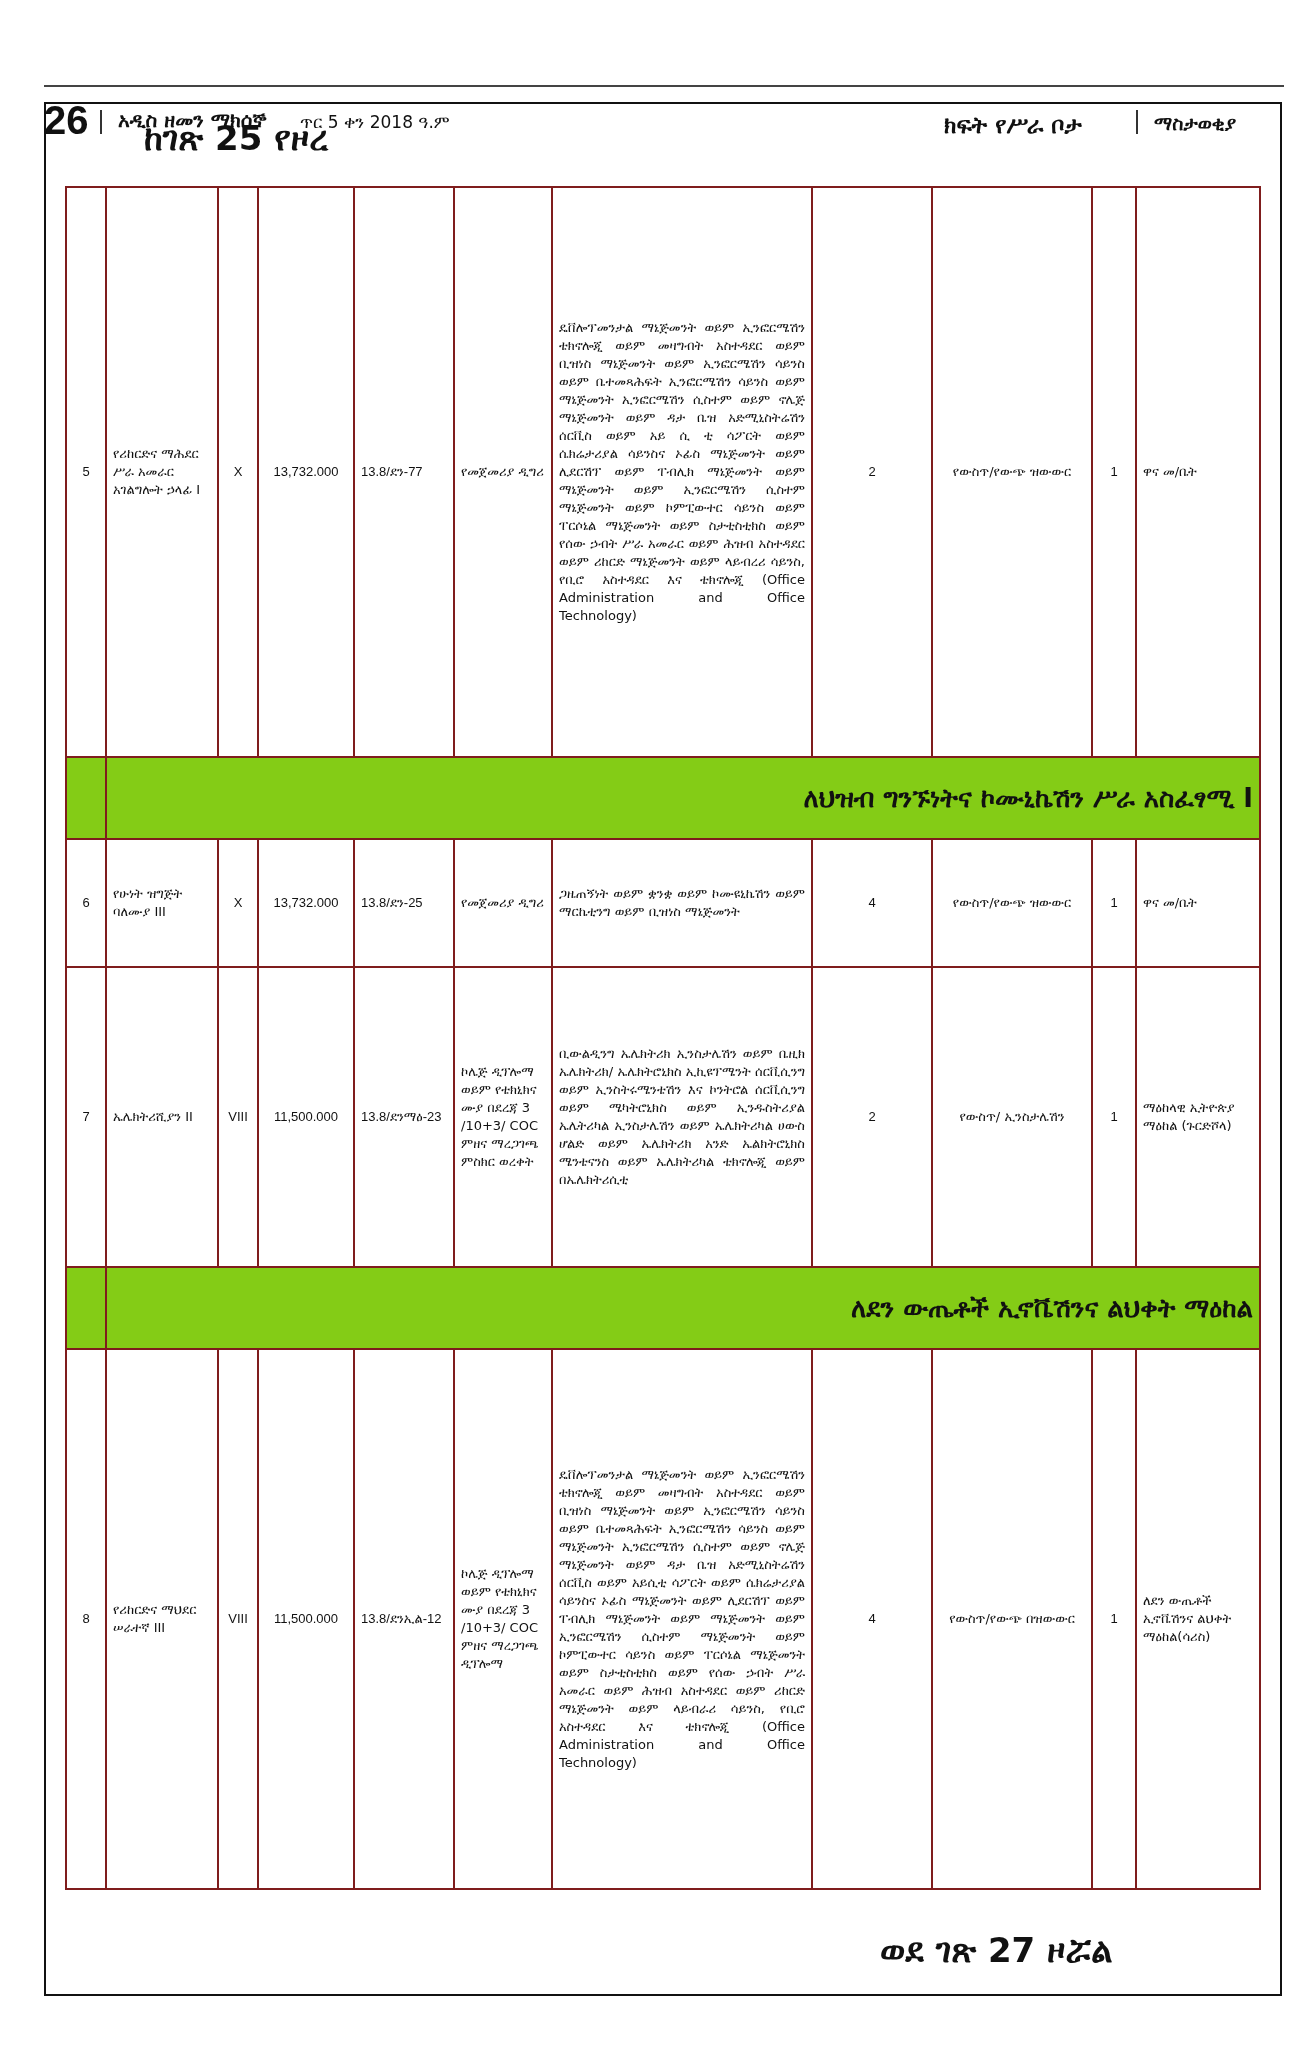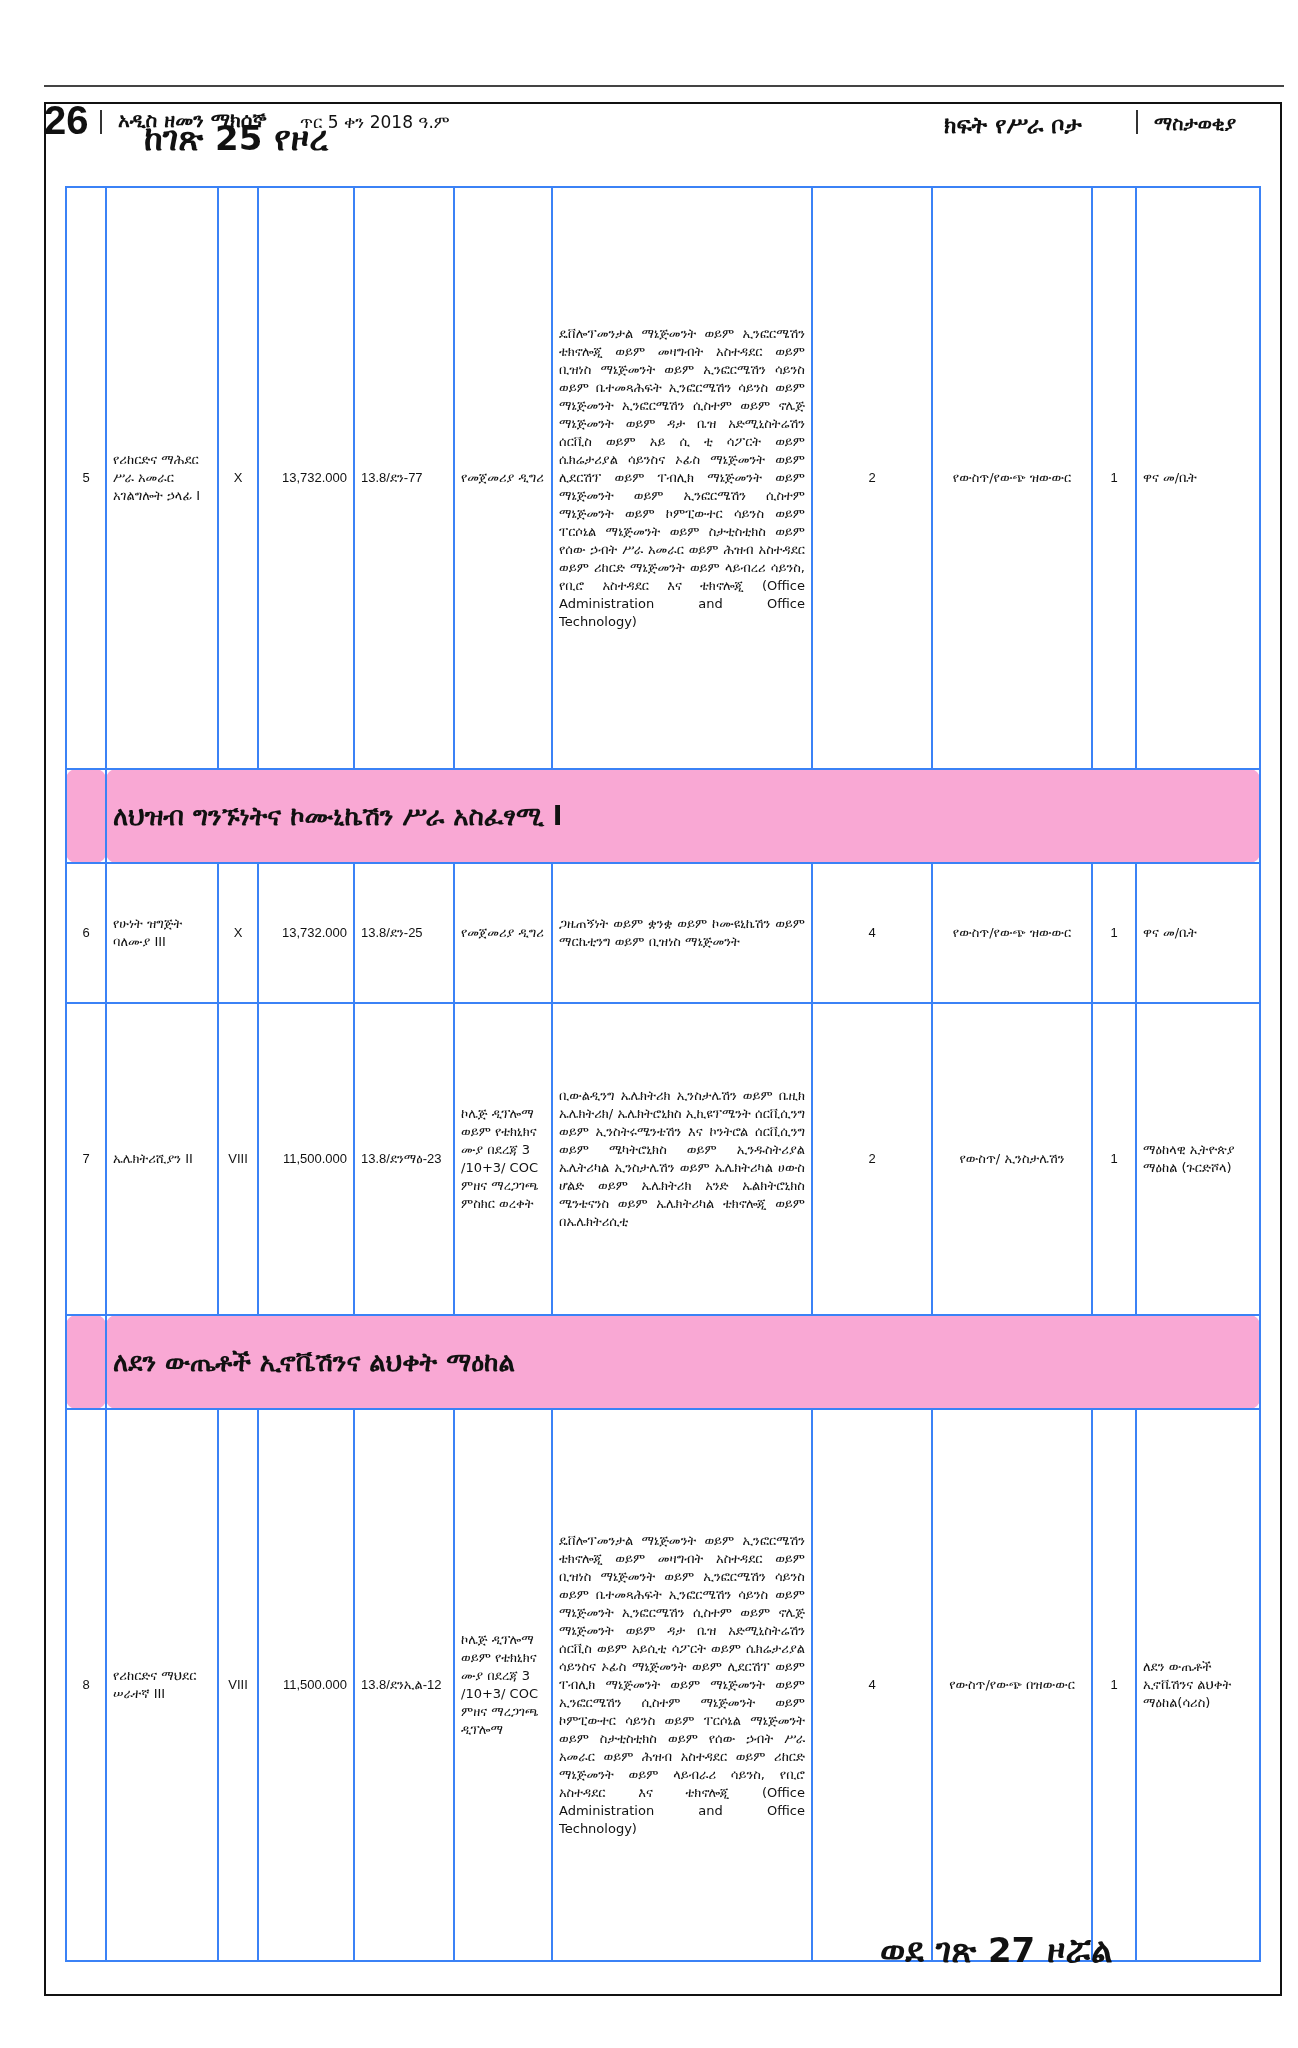--- a/index.html
+++ b/index.html
@@ -9,33 +9,33 @@
   .sep { position:absolute; top:14px; width:2px; height:24px; background:#333; }
   .paper-name { position:absolute; left:74px; top:12px; font-size:20px; font-weight:bold; letter-spacing:0px; }
   .date { position:absolute; left:256px; top:16px; font-size:17px; }
   .section { position:absolute; left:900px; top:16px; font-size:23px; font-weight:bold; }
   .category { position:absolute; left:1110px; top:16px; font-size:19px; font-weight:bold; }
   .head-rule { position:absolute; left:44px; top:85px; width:1240px; height:2px; background:#444; }
   .frame { position:absolute; left:44px; top:102px; width:1238px; height:1894px; border:2px solid #111; box-sizing:border-box; }
   .continued-from { position:absolute; left:144px; top:118px; font-size:34px; font-weight:bold; }
   .continued-to { position:absolute; left:880px; top:1930px; font-size:34px; font-weight:bold; }
   table.jobs { position:absolute; left:65px; top:186px; width:1174px; border-collapse:collapse; table-layout:fixed; }
-  table.jobs td { border:2px solid #3b82f6; vertical-align:middle; font-size:13px; line-height:18px; padding:10px 6px; }
+  table.jobs td { border:2px solid #7f1d1d; vertical-align:middle; font-size:13px; line-height:18px; padding:4px 6px; }
   td.c-no { width:26px; text-align:center; font-family:"Liberation Sans", sans-serif; font-size:14px; }
   td.c-title { width:98px; }
   td.c-grade { width:26px; text-align:center; font-family:"Liberation Sans", sans-serif; font-size:14px; }
-  td.c-salary { width:82px; text-align:right; font-family:"Liberation Sans", sans-serif; font-size:14px; }
+  td.c-salary { width:82px; text-align:center; font-family:"Liberation Sans", sans-serif; font-size:14px; }
   td.c-code { width:86px; font-family:"Liberation Sans", sans-serif; font-size:14px; }
   td.c-edu { width:84px; font-size:13px; }
   td.c-field { width:246px; text-align:justify; font-size:14px; line-height:24.6px; padding:6px 8px; }
   td.c-exp { width:106px; text-align:center; font-family:"Liberation Sans", sans-serif; font-size:14px; }
   td.c-type { width:146px; text-align:center; font-size:14px; }
   td.c-qty { width:30px; text-align:center; font-family:"Liberation Sans", sans-serif; font-size:14px; }
   td.c-place { width:110px; text-align:left; font-size:14px; }
-  tr.dept td { text-align:left; font-weight:bold; font-size:26px; height:72px; background:#f9a8d4;border-radius:10px; }
+  tr.dept td { text-align:right; font-weight:bold; font-size:26px; height:72px; background:#84cc16; }
   tr.row-5 td { height:560px; }
   tr.row-6 td { height:118px; }
   tr.row-7 td { height:290px;border-radius:19px; }
   tr.row-8 td { height:530px; }
 </style>
 </head>
 <body>
 
 <div class="masthead">
   <span class="page-num">26</span>

